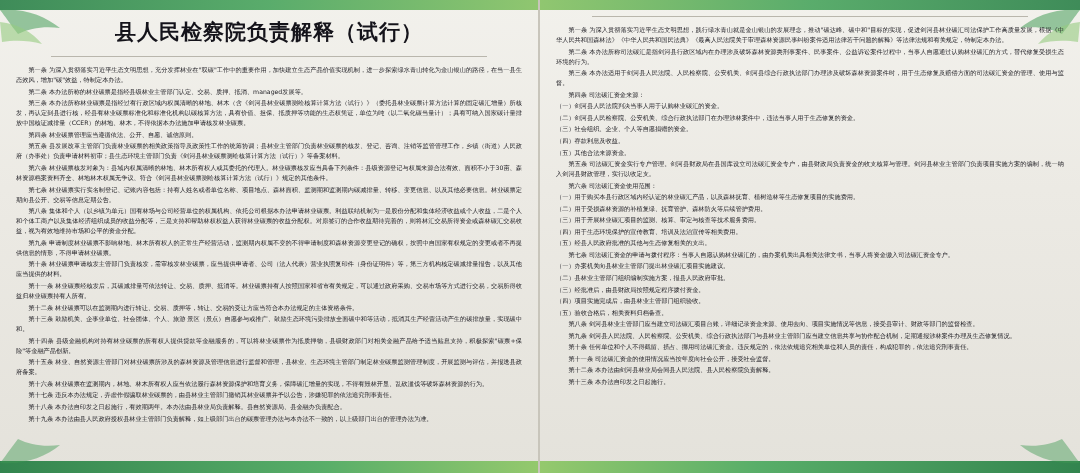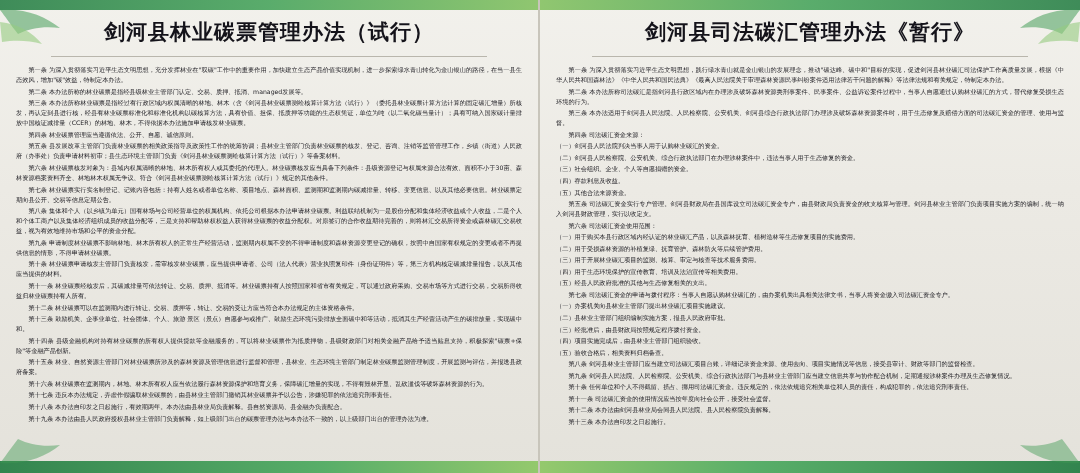--- a/index.html
+++ b/index.html
@@ -111,21 +111,21 @@
     <path d="M0 20 C18 22 32 30 42 42 C28 38 14 38 2 40 Z" fill="#78bf5d" opacity="0.6"></path>
   </svg>
   <svg class="corner-leaf bl" viewBox="0 0 90 60">
     <path d="M0 8 C25 6 45 14 60 26 C44 24 30 26 18 32 C10 22 5 14 0 8 Z" fill="#3f9a53" opacity="0.6"></path>
   </svg>
   <svg class="corner-leaf br" viewBox="0 0 90 60">
     <path d="M0 8 C25 6 45 14 60 26 C44 24 30 26 18 32 C10 22 5 14 0 8 Z" fill="#3f9a53" opacity="0.6"></path>
   </svg>
 
   <div class="panel left">
-    <div class="panel-title">剑河县林业碳票管理办法（试行）</div>
+    <div class="panel-title">县人民检察院负责解释（试行）</div>
     <div class="title-rule"></div>
     <div class="col-scroll">
       <div class="body-text" id="left-body">
           <p>第一条 为深入贯彻落实习近平生态文明思想，充分发挥林业在"双碳"工作中的重要作用，加快建立生态产品价值实现机制，进一步探索绿水青山转化为金山银山的路径，在当一县生态效风，增加"碳"效益，特制定本办法。</p>
           <p>第二条 本办法所称的林业碳票是指经县级林业主管部门认定、交易、质押、抵消、managed发展等。</p>
           <p>第三条 本办法所称林业碳票是指经过有行政区域内权属清晰的林地、林木（含《剑河县林业碳票测绘核算计算方法（试行）》（委托县林业碳票计算方法计算的固定碳汇增量）所核发，再认定到县进行核，经县有林业碳票标准化和标准化机构以碳核算方法，具有价值、担保、抵质押等功能的生态权凭证，单位为吨（以二氧化碳当量计）；具有可纳入国家碳计量排放中国核证减排量（CCER）的林地、林木，不得依据本办法施加申请核发林业碳票。</p>
           <p>第四条 林业碳票管理应当遵循依法、公开、自愿、诚信原则。</p>
           <p>第五条 县发展改革主管部门负责林业碳票的相关政策指导及政策性工作的统筹协调；县林业主管部门负责林业碳票的核发、登记、咨询、注销等监管管理工作，乡镇（街道）人民政府（办事处）负责申请材料初审；县生态环境主管部门负责《剑河县林业碳票测绘核算计算方法（试行）》等备案材料。</p>
           <p>第六条 林业碳票核发对象为：县域内权属清晰的林地、林木所有权人或其委托的代理人。林业碳票核发应当具备下列条件：县级资源登记与权属来源合法有效、面积不小于30亩、森林资源档案资料齐全、林地林木权属无争议、符合《剑河县林业碳票测绘核算计算方法（试行）》规定的其他条件。</p>
           <p>第七条 林业碳票实行实名制登记、记账内容包括：持有人姓名或者单位名称、项目地点、森林面积、监测期和监测期内碳减排量、转移、变更信息、以及其他必要信息。林业碳票定期向县公开、交易等信息定期公告。</p>
@@ -139,21 +139,20 @@
           <p>第十五条 林业、自然资源主管部门对林业碳票所涉及的森林资源及管理信息进行监督和管理，县林业、生态环境主管部门制定林业碳票监测管理制度，开展监测与评估，并报送县政府备案。</p>
           <p>第十六条 林业碳票在监测期内，林地、林木所有权人应当依法履行森林资源保护和培育义务，保障碳汇增量的实现，不得有毁林开垦、乱砍滥伐等破坏森林资源的行为。</p>
           <p>第十七条 违反本办法规定，弄虚作假骗取林业碳票的，由县林业主管部门撤销其林业碳票并予以公告，涉嫌犯罪的依法追究刑事责任。</p>
           <p>第十八条 本办法自印发之日起施行，有效期两年。本办法由县林业局负责解释。县自然资源局、县金融办负责配合。</p>
           <p>第十九条 本办法由县人民政府授权县林业主管部门负责解释，如上级部门出台的碳票管理办法与本办法不一致的，以上级部门出台的管理办法为准。</p>
         </div>
     </div>
   </div>
 
   <div class="panel right">
-    <div class="panel-title">剑河县司法碳汇管理办法《暂行》</div>
     <div class="title-rule"></div>
     <div class="col-scroll">
       <div class="body-text" id="right-body">
           <p>第一条 为深入贯彻落实习近平生态文明思想，践行绿水青山就是金山银山的发展理念，推动"碳达峰、碳中和"目标的实现，促进剑河县林业碳汇司法保护工作高质量发展，根据《中华人民共和国森林法》《中华人民共和国民法典》《最高人民法院关于审理森林资源民事纠纷案件适用法律若干问题的解释》等法律法规和有关规定，特制定本办法。</p>
           <p>第二条 本办法所称司法碳汇是指剑河县行政区域内在办理涉及破坏森林资源类刑事案件、民事案件、公益诉讼案件过程中，当事人自愿通过认购林业碳汇的方式，替代修复受损生态环境的行为。</p>
           <p>第三条 本办法适用于剑河县人民法院、人民检察院、公安机关、剑河县综合行政执法部门办理涉及破坏森林资源案件时，用于生态修复及赔偿方面的司法碳汇资金的管理、使用与监督。</p>
           <p>第四条 司法碳汇资金来源：</p>
           <p class="noindent">（一）剑河县人民法院判决当事人用于认购林业碳汇的资金。</p>
           <p class="noindent">（二）剑河县人民检察院、公安机关、综合行政执法部门在办理涉林案件中，违法当事人用于生态修复的资金。</p>
           <p class="noindent">（三）社会组织、企业、个人等自愿捐赠的资金。</p>

